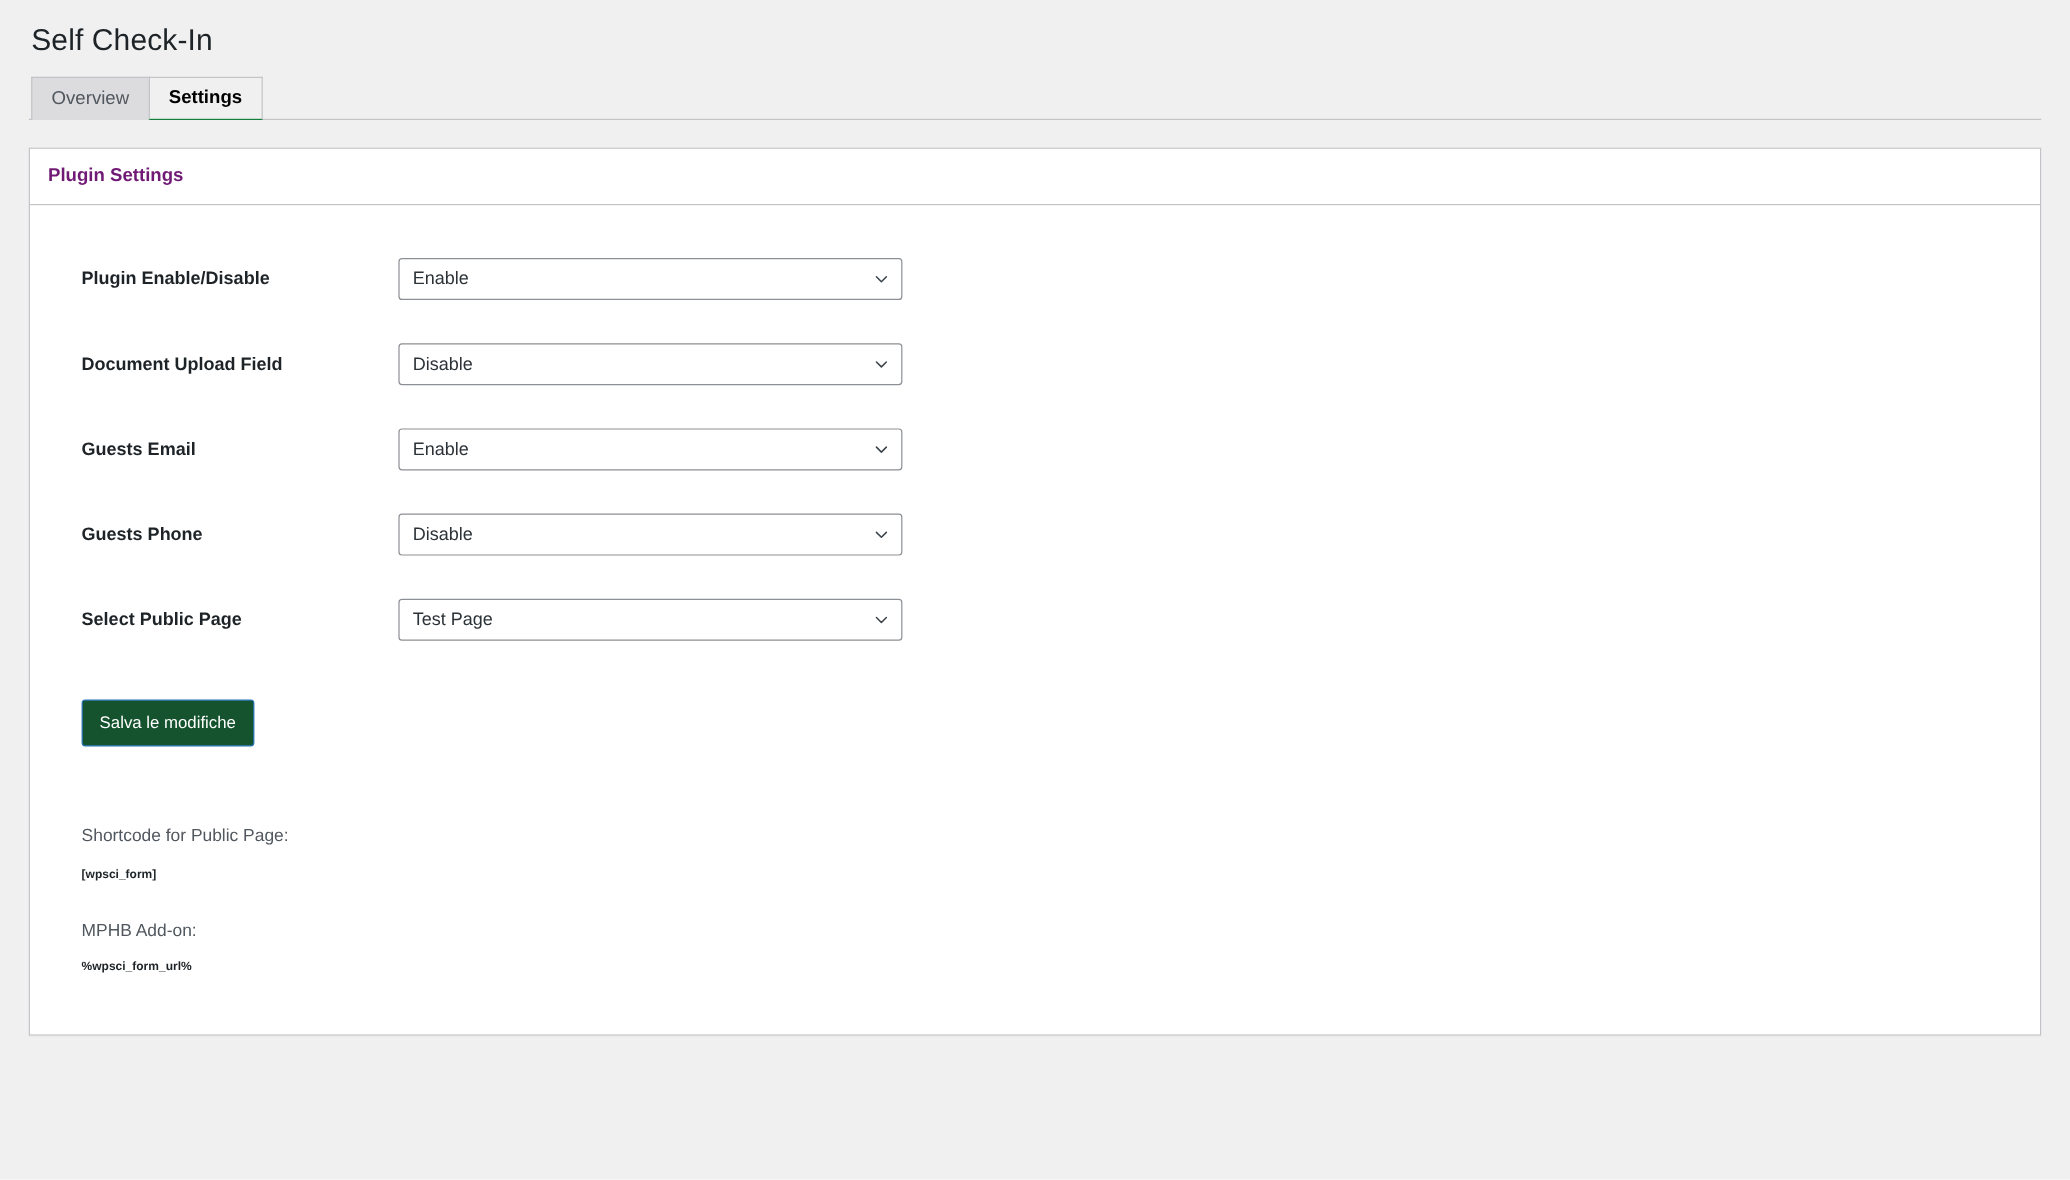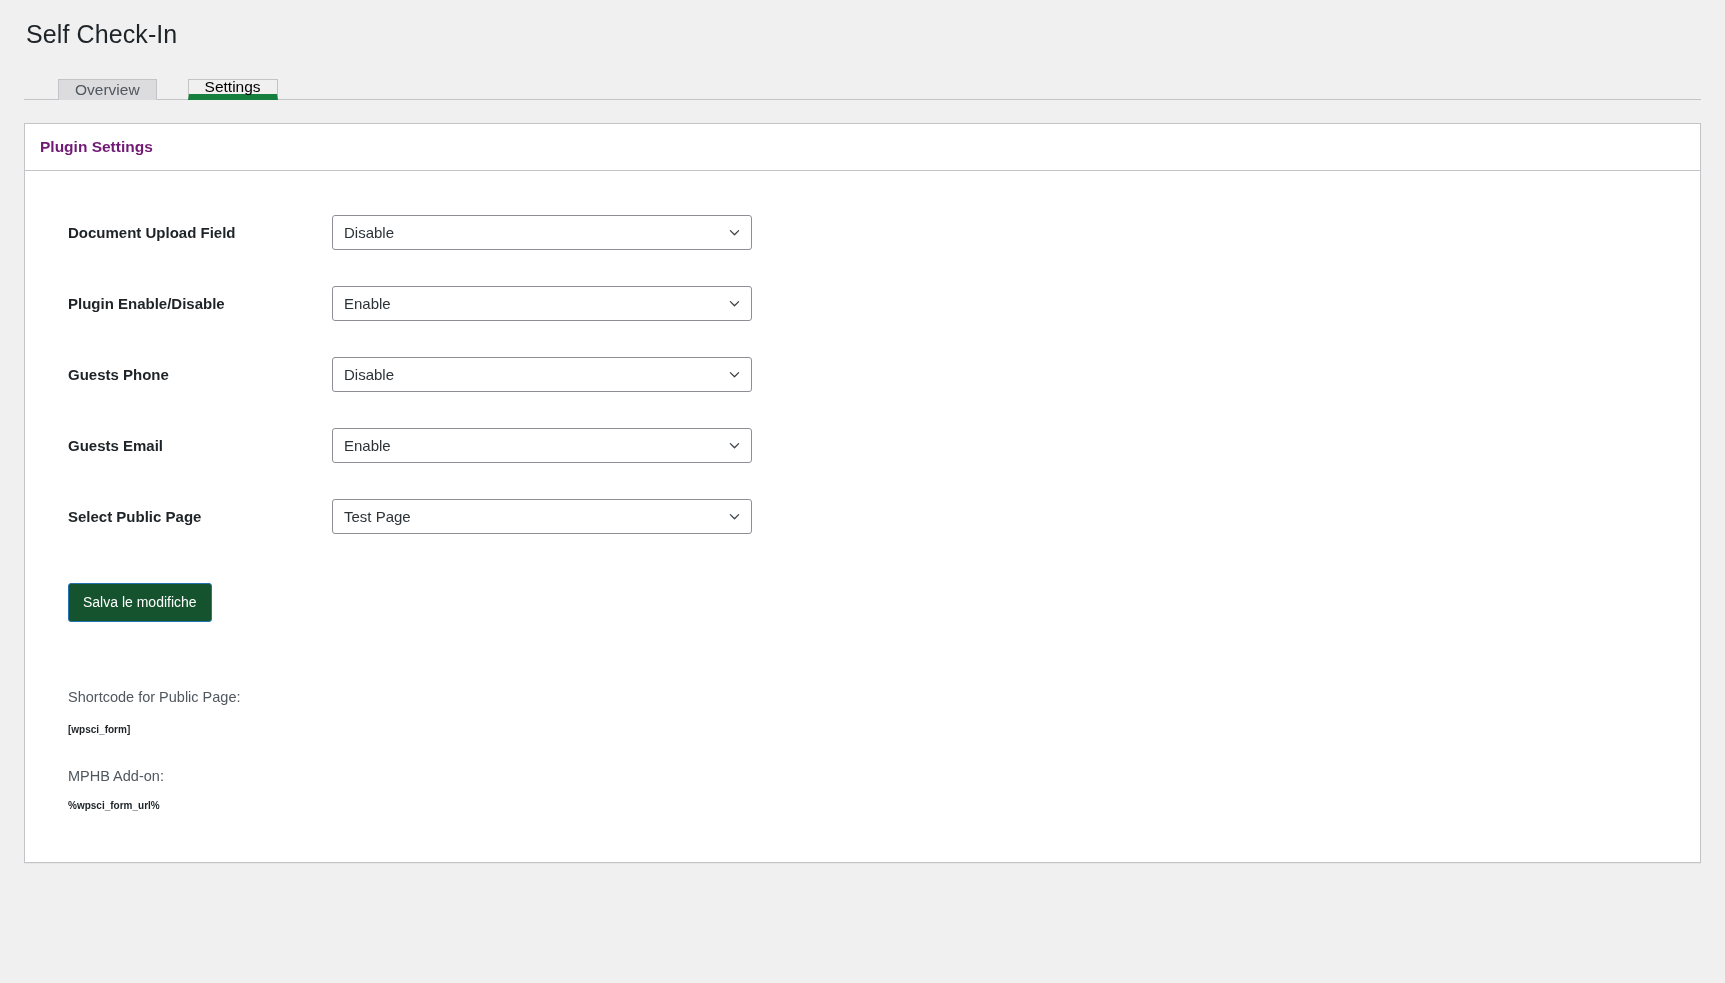--- a/index.html
+++ b/index.html
@@ -38,41 +38,40 @@
     border-bottom: 1px solid #c3c4c7;
     padding-left: 2px;
     box-sizing: border-box;
     display: flex;
     align-items: flex-end;
   }
   .nav-tab {
     display: inline-flex;
     align-items: center;
     justify-content: center;
-    height: 21px;
+    height: 36px;
     padding: 0 16px;
     font-size: 15.5px;
     line-height: 1;
     border: 1px solid #c3c4c7;
     border-bottom: none;
     background: #dcdcde;
     color: #50575e;
     text-decoration: none;
     box-sizing: border-box;
     margin-right: -1px;
     position: relative;
     top: 1px;
     cursor: pointer;
-    margin-left: 32px;
   }
   .nav-tab.active {
     background: #f0f0f1;
-    border-bottom: 6px solid #15803d;
+    border-bottom: 1px solid #15803d;
     color: #000;
-    font-weight: normal;
+    font-weight: bold;
   }
 
   
   .card {
     background: #fff;
     border: 1px solid #c3c4c7;
     box-shadow: 0 1px 1px rgba(0,0,0,.04);
     margin-top: 23px;
     box-sizing: border-box;
     height: 740px;
@@ -194,66 +193,66 @@
   <div class="card">
 
     <div class="card-header">Plugin Settings</div>
 
     <div class="card-body">
 
       <table class="form-table">
         <tbody>
 
           <tr>
+            <th>Plugin Enable/Disable</th>
+            <td>
+              <div class="select-wrap">
+                <div class="select-box">Enable</div>
+                <span class="chevron">
+                  <svg width="15" height="15" viewBox="0 0 20 20" fill="none">
+                    <path d="M4.5 7.5 L10 13 L15.5 7.5" stroke="#3c434a" stroke-width="1.7" stroke-linecap="round" stroke-linejoin="round"></path>
+                  </svg>
+                </span>
+              </div>
+            </td>
+          </tr>
+
+          <tr>
             <th>Document Upload Field</th>
             <td>
               <div class="select-wrap">
                 <div class="select-box">Disable</div>
                 <span class="chevron">
                   <svg width="15" height="15" viewBox="0 0 20 20" fill="none">
                     <path d="M4.5 7.5 L10 13 L15.5 7.5" stroke="#3c434a" stroke-width="1.7" stroke-linecap="round" stroke-linejoin="round"></path>
                   </svg>
                 </span>
               </div>
             </td>
           </tr>
 
           <tr>
-            <th>Plugin Enable/Disable</th>
+            <th>Guests Email</th>
             <td>
               <div class="select-wrap">
                 <div class="select-box">Enable</div>
                 <span class="chevron">
                   <svg width="15" height="15" viewBox="0 0 20 20" fill="none">
                     <path d="M4.5 7.5 L10 13 L15.5 7.5" stroke="#3c434a" stroke-width="1.7" stroke-linecap="round" stroke-linejoin="round"></path>
                   </svg>
                 </span>
               </div>
             </td>
           </tr>
 
           <tr>
             <th>Guests Phone</th>
             <td>
               <div class="select-wrap">
                 <div class="select-box">Disable</div>
-                <span class="chevron">
-                  <svg width="15" height="15" viewBox="0 0 20 20" fill="none">
-                    <path d="M4.5 7.5 L10 13 L15.5 7.5" stroke="#3c434a" stroke-width="1.7" stroke-linecap="round" stroke-linejoin="round"></path>
-                  </svg>
-                </span>
-              </div>
-            </td>
-          </tr>
-
-          <tr>
-            <th>Guests Email</th>
-            <td>
-              <div class="select-wrap">
-                <div class="select-box">Enable</div>
                 <span class="chevron">
                   <svg width="15" height="15" viewBox="0 0 20 20" fill="none">
                     <path d="M4.5 7.5 L10 13 L15.5 7.5" stroke="#3c434a" stroke-width="1.7" stroke-linecap="round" stroke-linejoin="round"></path>
                   </svg>
                 </span>
               </div>
             </td>
           </tr>
 
           <tr>

